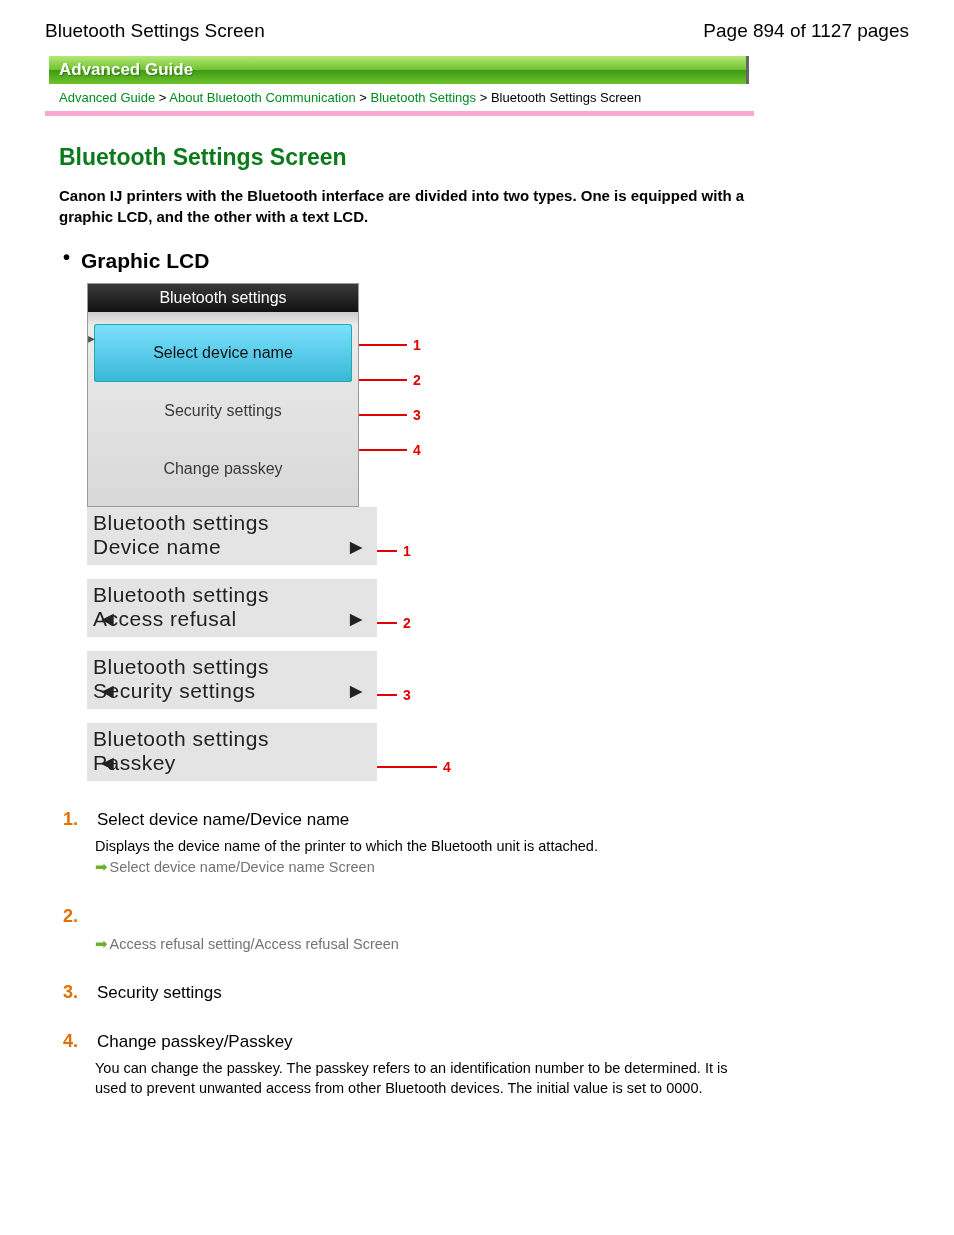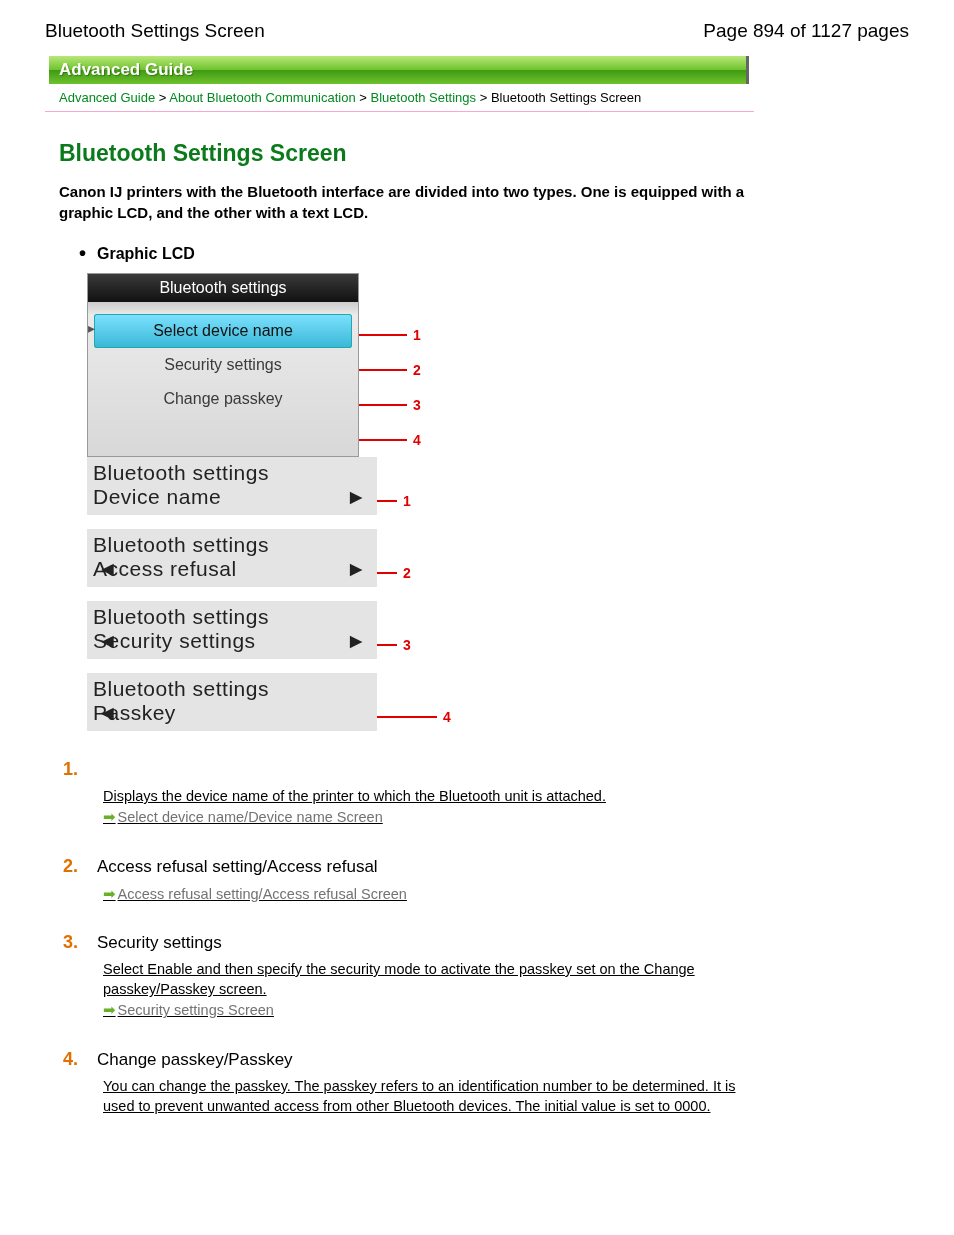--- a/index.html
+++ b/index.html
@@ -26,38 +26,38 @@
     padding: 4px 10px 0 10px;
     box-sizing: border-box;
     font-size: 17px;
     border-right: 3px solid #666;
     text-shadow: 1px 1px 1px rgba(0,0,0,.3);
     margin-left: 4px;
   }
   .breadcrumb {
     font-size: 13px;
     padding: 6px 0 6px 14px;
-    border-bottom: 1px solid #f9a8d4;
+    border-bottom: 5px solid #f9a8d4;
     width: 695px;
   }
   .bc-link { color: #008a1f; text-decoration: none; cursor: pointer; }
   .bc-sep { color: #000; }
 
   .content { padding: 10px 0 0 14px; max-width: 700px; }
   h1 {
     color: #0b7a1a;
     font-size: 23px;
     margin: 18px 0 14px 0;
   }
   .intro { line-height: 1.4; font-weight: bold; }
 
   .bullet-head {
     font-weight: bold;
-    font-size: 16px;
-    margin: 22px 0 10px 38px;
+    font-size: 21px;
+    margin: 22px 0 10px 22px;
     position: relative;
   }
   .bullet-head::before {
     content: "•";
     position: absolute;
     left: -18px;
     font-size: 20px;
     line-height: 17px;
   }
 
@@ -72,21 +72,21 @@
   .glcd-title {
     background: linear-gradient(#3a3a3a,#111);
     color: #fff;
     text-align: center;
     padding: 5px 0;
     font-size: 16px;
   }
   .glcd-sep { height: 12px; background: linear-gradient(#ccc,#e8e8e8); }
   .glcd-item {
     text-align: center;
-    padding: 8px 0;
+    padding: 20px 0;
     color: #3a3a3a;
     font-size: 16px;
     position: relative;
   }
   .glcd-item.selected {
     background: linear-gradient(#7de1ff,#39b7d6);
     color: #111;
     margin: 0 6px;
     border-radius: 3px;
     box-shadow: inset 0 0 0 1px #2aa;
@@ -117,21 +117,21 @@
   .tlcd .l2 { font-size: 21px; color:#222; text-align:left; letter-spacing:.5px; position:relative;}
   .tlcd .larrow { position:absolute; left:4px; }
   .tlcd .rarrow { position:absolute; right:4px; }
   .t-call { display:flex; align-items:center; padding-bottom:6px;}
 
   
   .num-section { margin: 28px 0 0 4px; }
   .ns-head { display:flex; align-items:baseline; gap:10px; margin-bottom:6px;}
   .ns-num { color:#e07000; font-weight:bold; font-size:18px; width:24px;}
   .ns-title { font-size:17px; }
-  .ns-body { margin-left: 40px; font-size: 14.5px; line-height:1.4;text-decoration:underline; }
+  .ns-body { margin-left: 32px; font-size: 14.5px; line-height:1.4; }
   .sub-link { color:#737373; text-decoration:none; cursor:pointer; }
   .link-arrow { color:#6ab12a; font-size:15px; margin-right:2px;}
 </style>
 </head>
 <body>
 
 <div class="top-row">
   <div>Bluetooth Settings Screen</div>
   <div>Page 894 of 1127 pages</div>
 </div>
@@ -222,44 +222,40 @@
           <span class="cline" style="width: 60px;"></span>
           <span class="cnum">4</span>
         </div>
       </div>
     </div>
 
   <div id="numbered-container">
       <div class="num-section">
         <div class="ns-head">
           <div class="ns-num">1.</div>
+          <div class="ns-title">Select device name/Device name</div>
         </div>
         <div class="ns-body">
           <div>Displays the device name of the printer to which the Bluetooth unit is attached.</div>
           <div><span class="link-arrow">➡</span><a class="sub-link">Select device name/Device name Screen</a></div>
         </div>
       </div>
       <div class="num-section">
         <div class="ns-head">
           <div class="ns-num">2.</div>
-          <div class="ns-title">Access refusal setting/Access refusal</div>
         </div>
         <div class="ns-body">
           <div><span class="link-arrow">➡</span><a class="sub-link">Access refusal setting/Access refusal Screen</a></div>
         </div>
       </div>
       <div class="num-section">
         <div class="ns-head">
           <div class="ns-num">3.</div>
           <div class="ns-title">Security settings</div>
         </div>
-        <div class="ns-body">
-          <div>Select Enable and then specify the security mode to activate the passkey set on the Change passkey/Passkey screen.</div>
-          <div><span class="link-arrow">➡</span><a class="sub-link">Security settings Screen</a></div>
-        </div>
       </div>
       <div class="num-section">
         <div class="ns-head">
           <div class="ns-num">4.</div>
           <div class="ns-title">Change passkey/Passkey</div>
         </div>
         <div class="ns-body">
           <div>You can change the passkey. The passkey refers to an identification number to be determined. It is used to prevent unwanted access from other Bluetooth devices. The initial value is set to 0000.</div>
         </div>
       </div>

